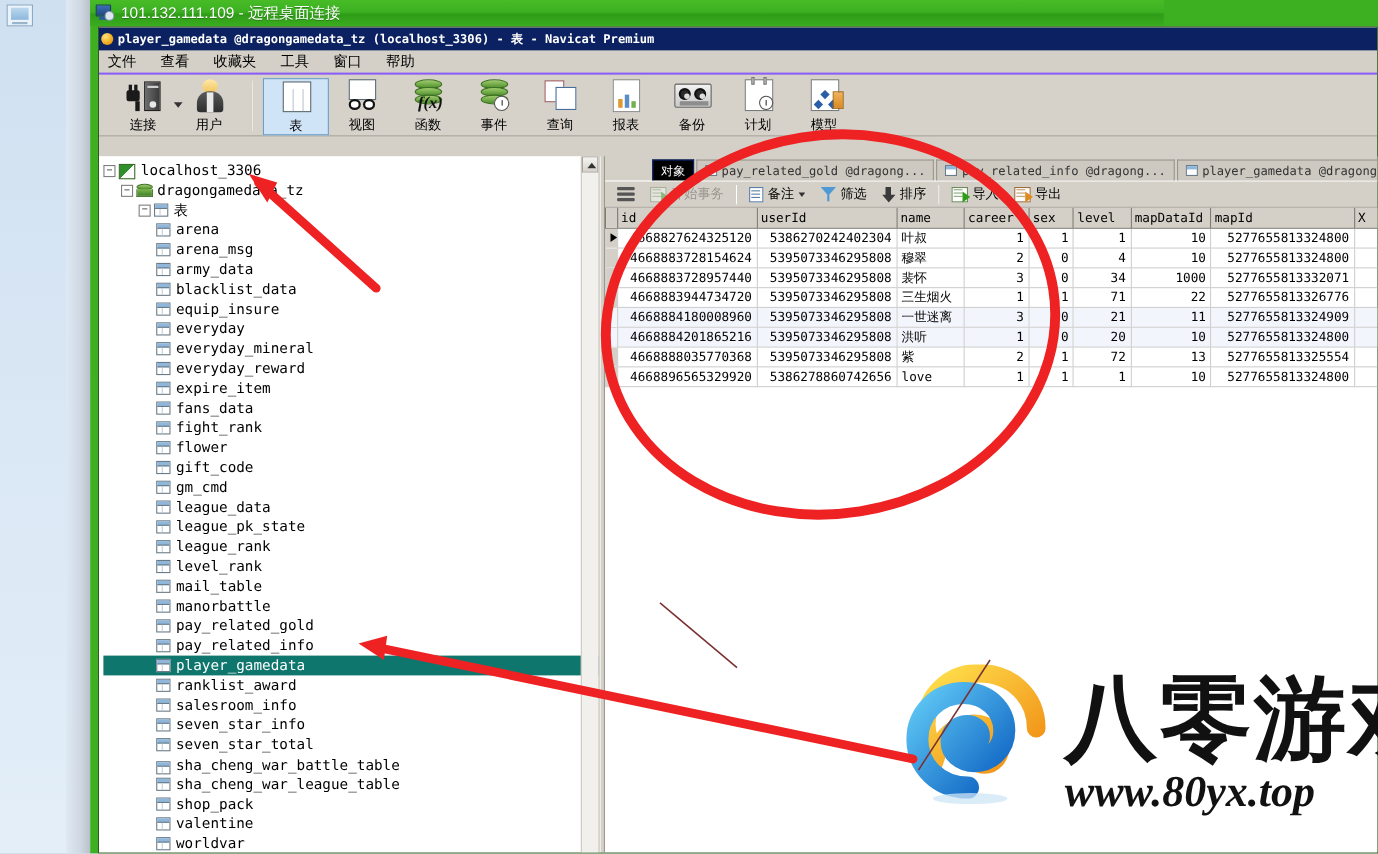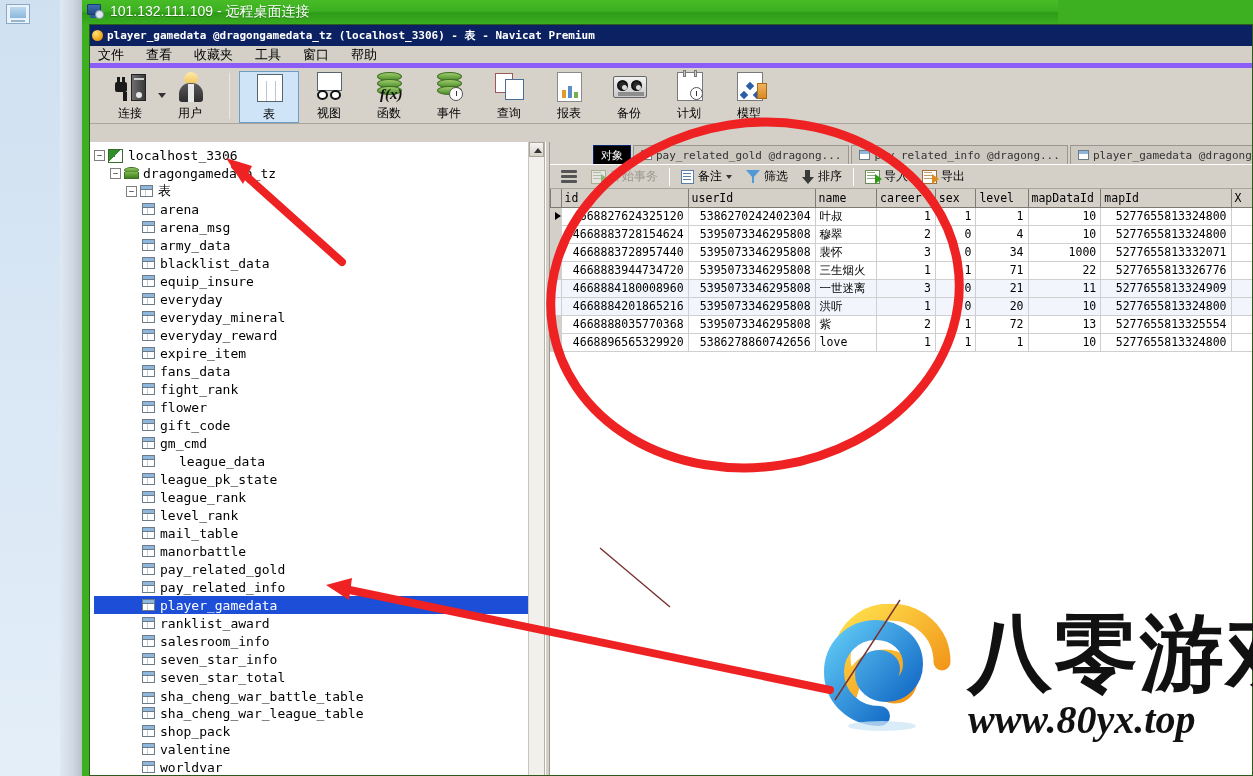--- a/index.html
+++ b/index.html
@@ -78,21 +78,21 @@
     flex:0 0 11px;
   }
   .nav-title .t {
     color:#ffffff; font-family:"DejaVu Sans Mono", monospace;
     font-size:11px; font-weight:bold; letter-spacing:0px; white-space:nowrap;
   }
 
   .menubar {
     height:22px; background:#d4d0c8; display:flex; align-items:center;
     padding-left:8px; gap:22px;
-    border-bottom:5px solid #8b5cf6;
+    border-bottom:2px solid #8b5cf6;
   }
   .menubar span {
     font-size:13px; color:#000; font-family:"Liberation Sans",sans-serif;
     cursor:default;
   }
 
   .toolbar {
     height:56px; background:#d6d2ca; position:relative;
     border-bottom:1px solid #a9a49c;
     display:flex; align-items:flex-start; padding-left:10px; padding-top:3px;
@@ -217,21 +217,21 @@
   .tree { padding:4px 0 0 4px; }
   .tnode { display:flex; align-items:center; height:18px; white-space:nowrap; }
   .tnode .exp {
     width:11px; height:11px; border:1px solid #7f7f7f; background:#fff;
     font-size:9px; line-height:9px; text-align:center; color:#333; margin-right:3px;
     font-family:"DejaVu Sans Mono",monospace; flex:0 0 11px;
   }
   .tnode .lbl2 {
     font-family:"DejaVu Sans Mono", monospace; font-size:13px; color:#000;
   }
-  .tnode.sel { background:#1d4ed8;text-align:right; }
+  .tnode.sel { background:#0f766e;text-align:right; }
   .tnode.sel .lbl2 { color:#ffffff; }
   .ti { width:13px; height:12px; margin-right:5px; flex:0 0 13px; position:relative;}
   .ti-tbl { background:#fff; border:1px solid #6b7c88; }
   .ti-tbl:before { content:""; position:absolute; left:0; top:0; right:0; height:3px; background:#8fb7db; border-bottom:1px solid #6b7c88;}
   .ti-tbl:after { content:""; position:absolute; left:4px; top:4px; width:1px; bottom:0; background:#c3cfd8;}
   .ti-conn { width:15px; flex:0 0 15px; }
   .ti-conn:before { content:""; position:absolute; left:0; top:0; width:13px; height:12px;
     background:linear-gradient(135deg,#2f8f2a 0 48%, #ffffff 48% 100%); border:1px solid #3a6a2a;}
   .ti-db2 { width:14px; flex:0 0 14px;}
   .ti-db2:before{content:"";position:absolute;left:0;top:0;width:13px;height:4px;border-radius:50%;
@@ -565,21 +565,21 @@
                   <span class="lbl2">flower</span>
                 </div>
                 <div class="tnode" style="padding-left: 48px;">
                   <span class="ti ti-tbl"></span>
                   <span class="lbl2">gift_code</span>
                 </div>
                 <div class="tnode" style="padding-left: 48px;">
                   <span class="ti ti-tbl"></span>
                   <span class="lbl2">gm_cmd</span>
                 </div>
-                <div class="tnode" style="padding-left: 48px; gap: 19px;">
+                <div class="tnode" style="padding-left: 48px;">
                   <span class="ti ti-tbl"></span>
                   <span class="lbl2">league_data</span>
                 </div>
                 <div class="tnode" style="padding-left: 48px;">
                   <span class="ti ti-tbl"></span>
                   <span class="lbl2">league_pk_state</span>
                 </div>
                 <div class="tnode" style="padding-left: 48px;">
                   <span class="ti ti-tbl"></span>
                   <span class="lbl2">league_rank</span>

